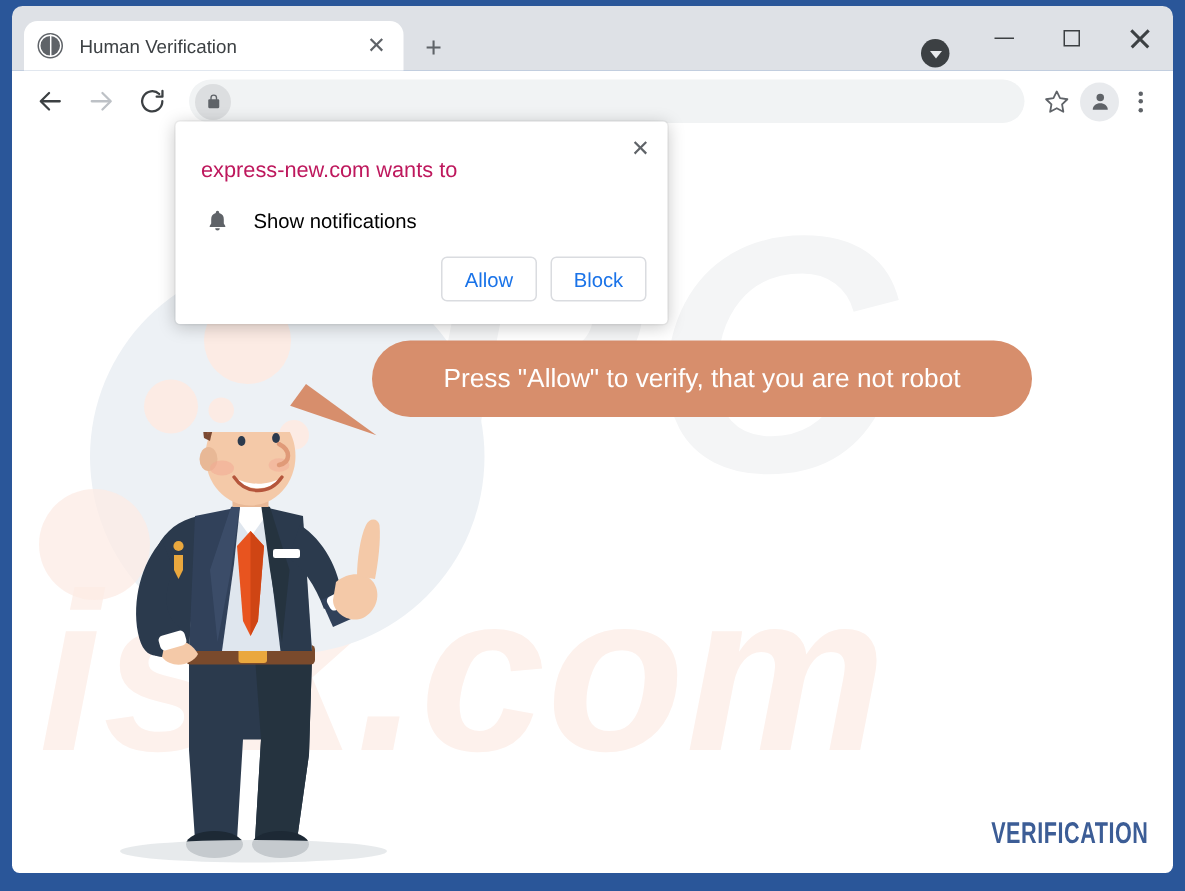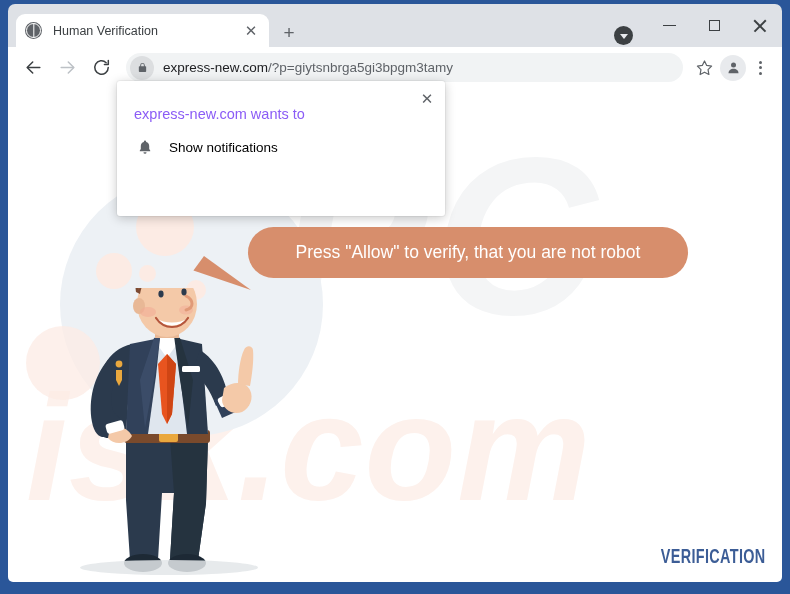--- a/index.html
+++ b/index.html
@@ -344,21 +344,21 @@
     display: flex; align-items: center; justify-content: center;
     color: #5f6368;
     font-size: 15px;
     cursor: pointer;
     border-radius: 50%;
   }
   #dialog-title {
     position: absolute;
     left: 17px; top: 25px;
     font-size: 14.5px;
-    color: #8b5cf6;
+    color: #be185d;
     font-family: "Liberation Sans", sans-serif;
   }
   #permission-row {
     position: absolute;
     left: 17px; top: 55px;
     display: flex;
     align-items: center;
   }
   #bell-icon {
     width: 22px; height: 22px;
@@ -446,23 +446,20 @@
           <polyline points="20.6 3.3 20.6 8.2 15.7 8.2"></polyline>
       </svg>
     </div>
 
     <div id="omnibox">
       <span id="site-lock">
         <svg width="11" height="11" viewBox="0 0 24 24" fill="#5f6368">
           <path d="M17 9V7a5 5 0 0 0-10 0v2H5.6A1.6 1.6 0 0 0 4 10.6v9.8A1.6 1.6 0 0 0 5.6 22h12.8a1.6 1.6 0 0 0 1.6-1.6v-9.8A1.6 1.6 0 0 0 18.4 9H17zM9 7a3 3 0 0 1 6 0v2H9V7z"></path>
         </svg>
       </span>
-      <span id="omnibox-url">
-        <span class="url-host">express-new.com</span><span class="url-path">/?p=giytsnbrga5gi3bpgm3tamy</span>
-      </span>
     </div>
 
     <div class="tool-icon">
       <svg width="17" height="17" viewBox="0 0 24 24" fill="none" stroke="#5f6368" stroke-width="1.7" stroke-linejoin="round">
         <polygon points="12 2.8 15.1 9.1 22 10.1 17 15 18.2 21.9 12 18.6 5.8 21.9 7 15 2 10.1 8.9 9.1"></polygon>
       </svg>
     </div>
 
     <div id="avatar-button">
       <svg width="15" height="15" viewBox="0 0 24 24" fill="#5f6368">
@@ -583,15 +580,19 @@
     <div id="permission-row">
       <span id="bell-icon">
         <svg width="16" height="16" viewBox="0 0 24 24" fill="#5f6368">
           <path d="M12 2.2a1.7 1.7 0 0 1 1.7 1.7v.6A6.3 6.3 0 0 1 18.3 10.7v4.2l1.5 2.5v1.1H4.2v-1.1l1.5-2.5v-4.2A6.3 6.3 0 0 1 10.3 4.5v-.6A1.7 1.7 0 0 1 12 2.2z"></path>
           <path d="M9.7 19.8h4.6a2.3 2.3 0 0 1-4.6 0z"></path>
         </svg>
       </span>
       <span id="permission-label">Show notifications</span>
     </div>
 
+    <div id="dialog-actions">
+      <button class="dialog-btn">Allow</button>
+      <button class="dialog-btn">Block</button>
+    </div>
   </div>
 
 </div>
 
 </body></html>

